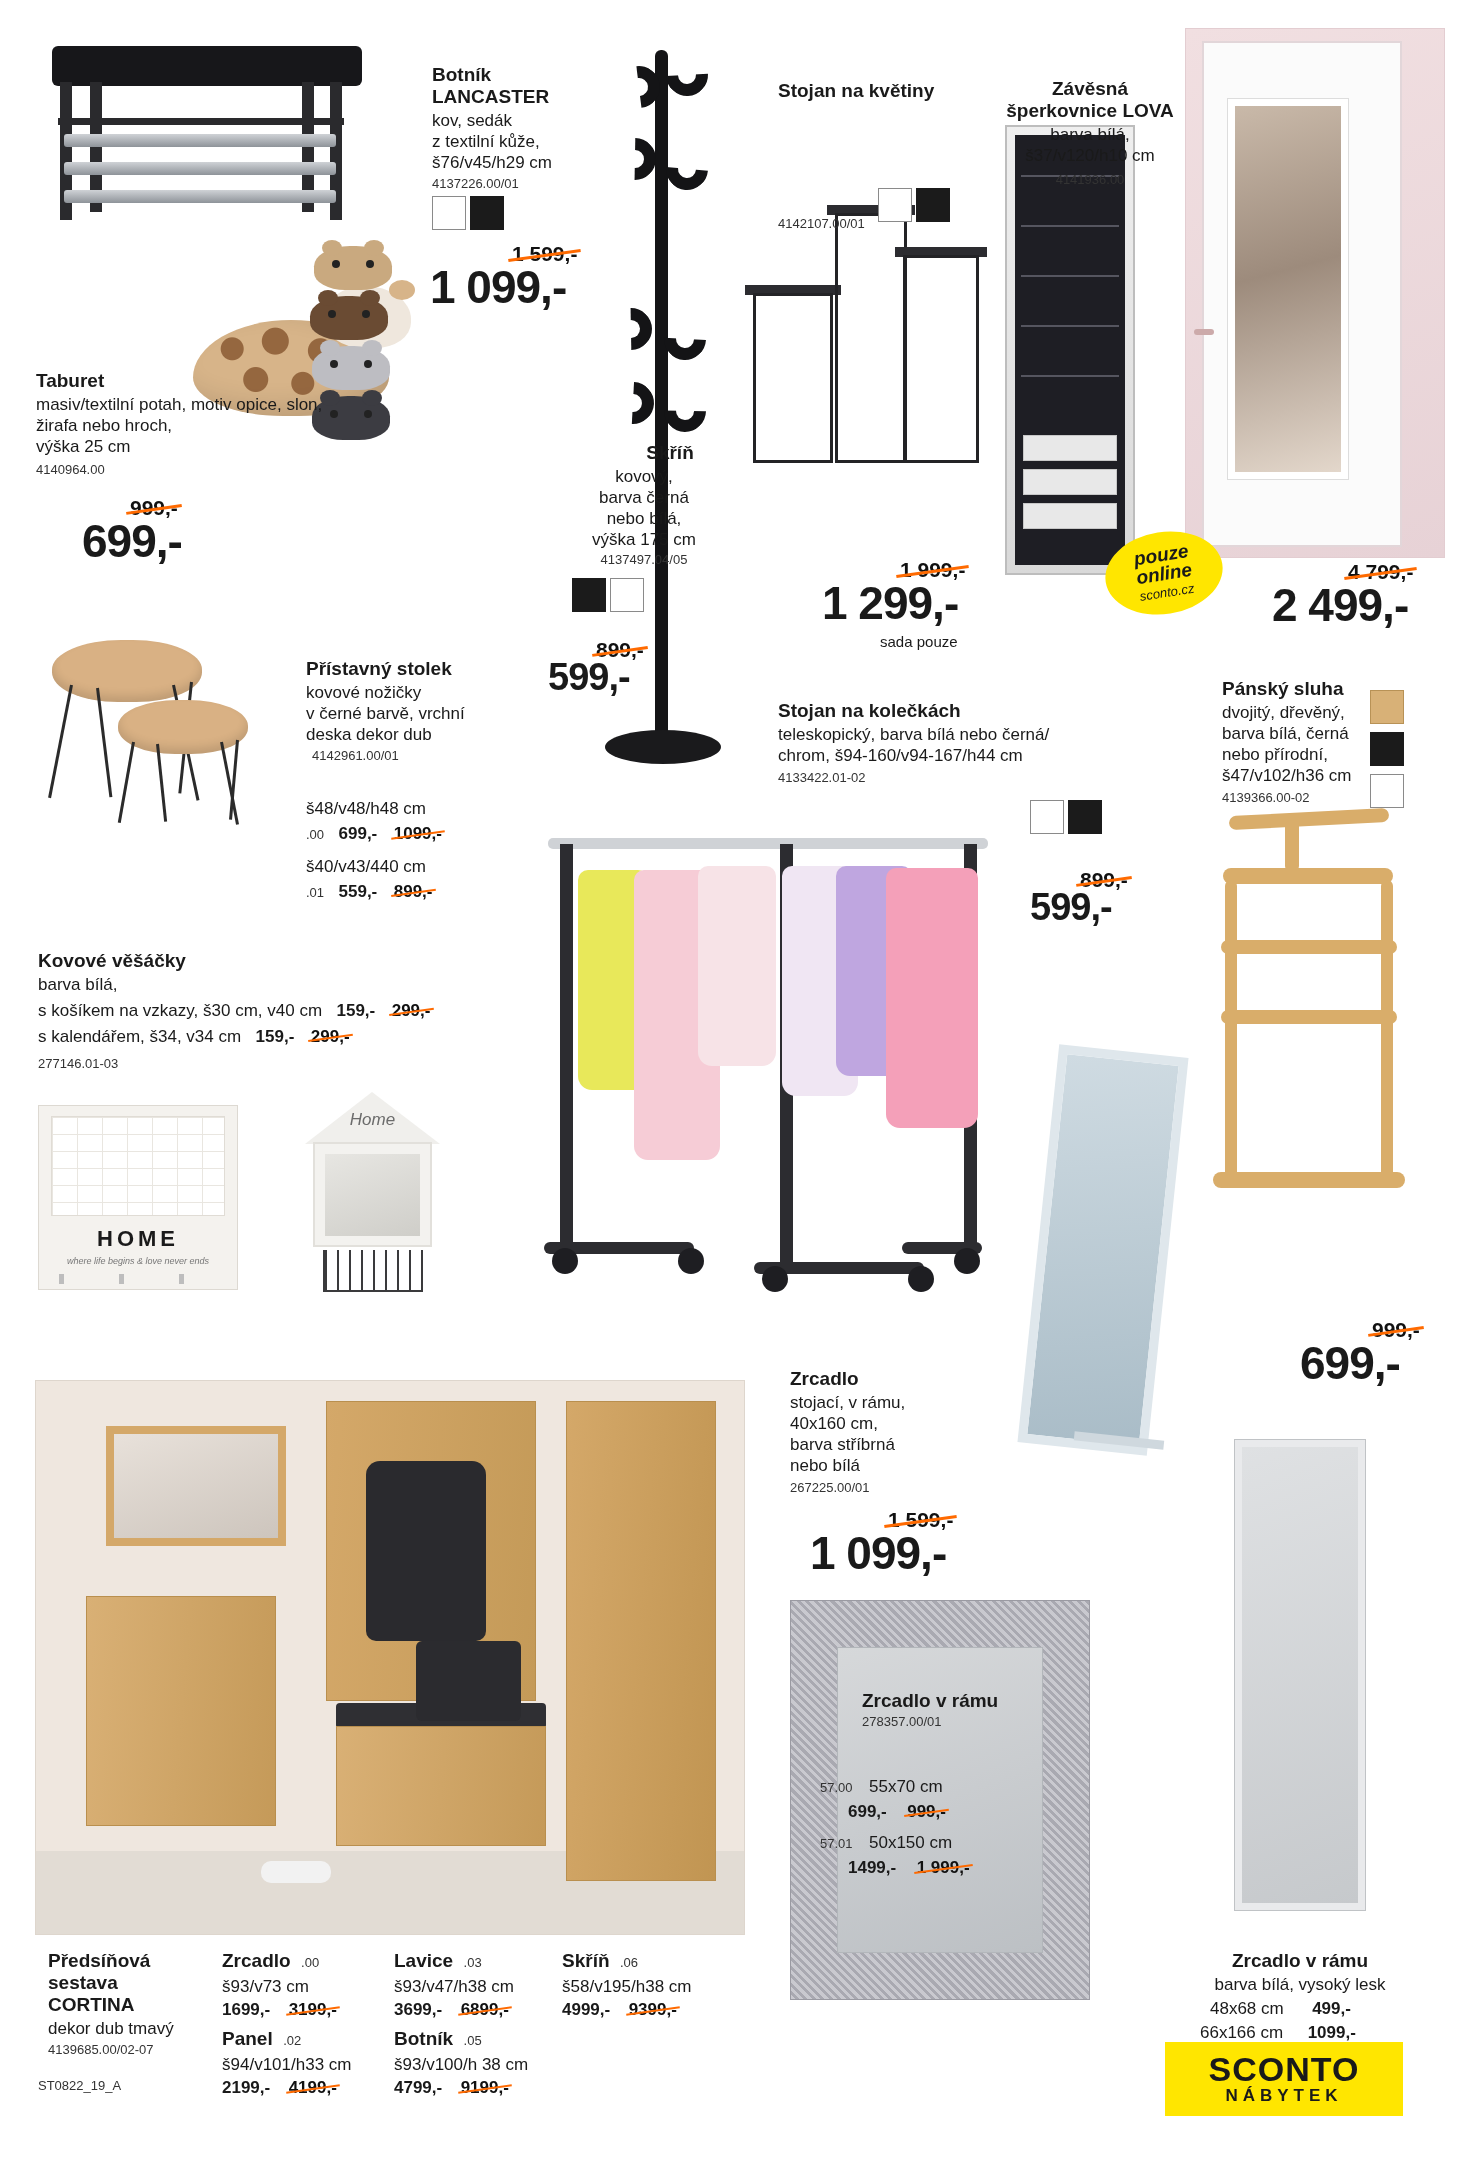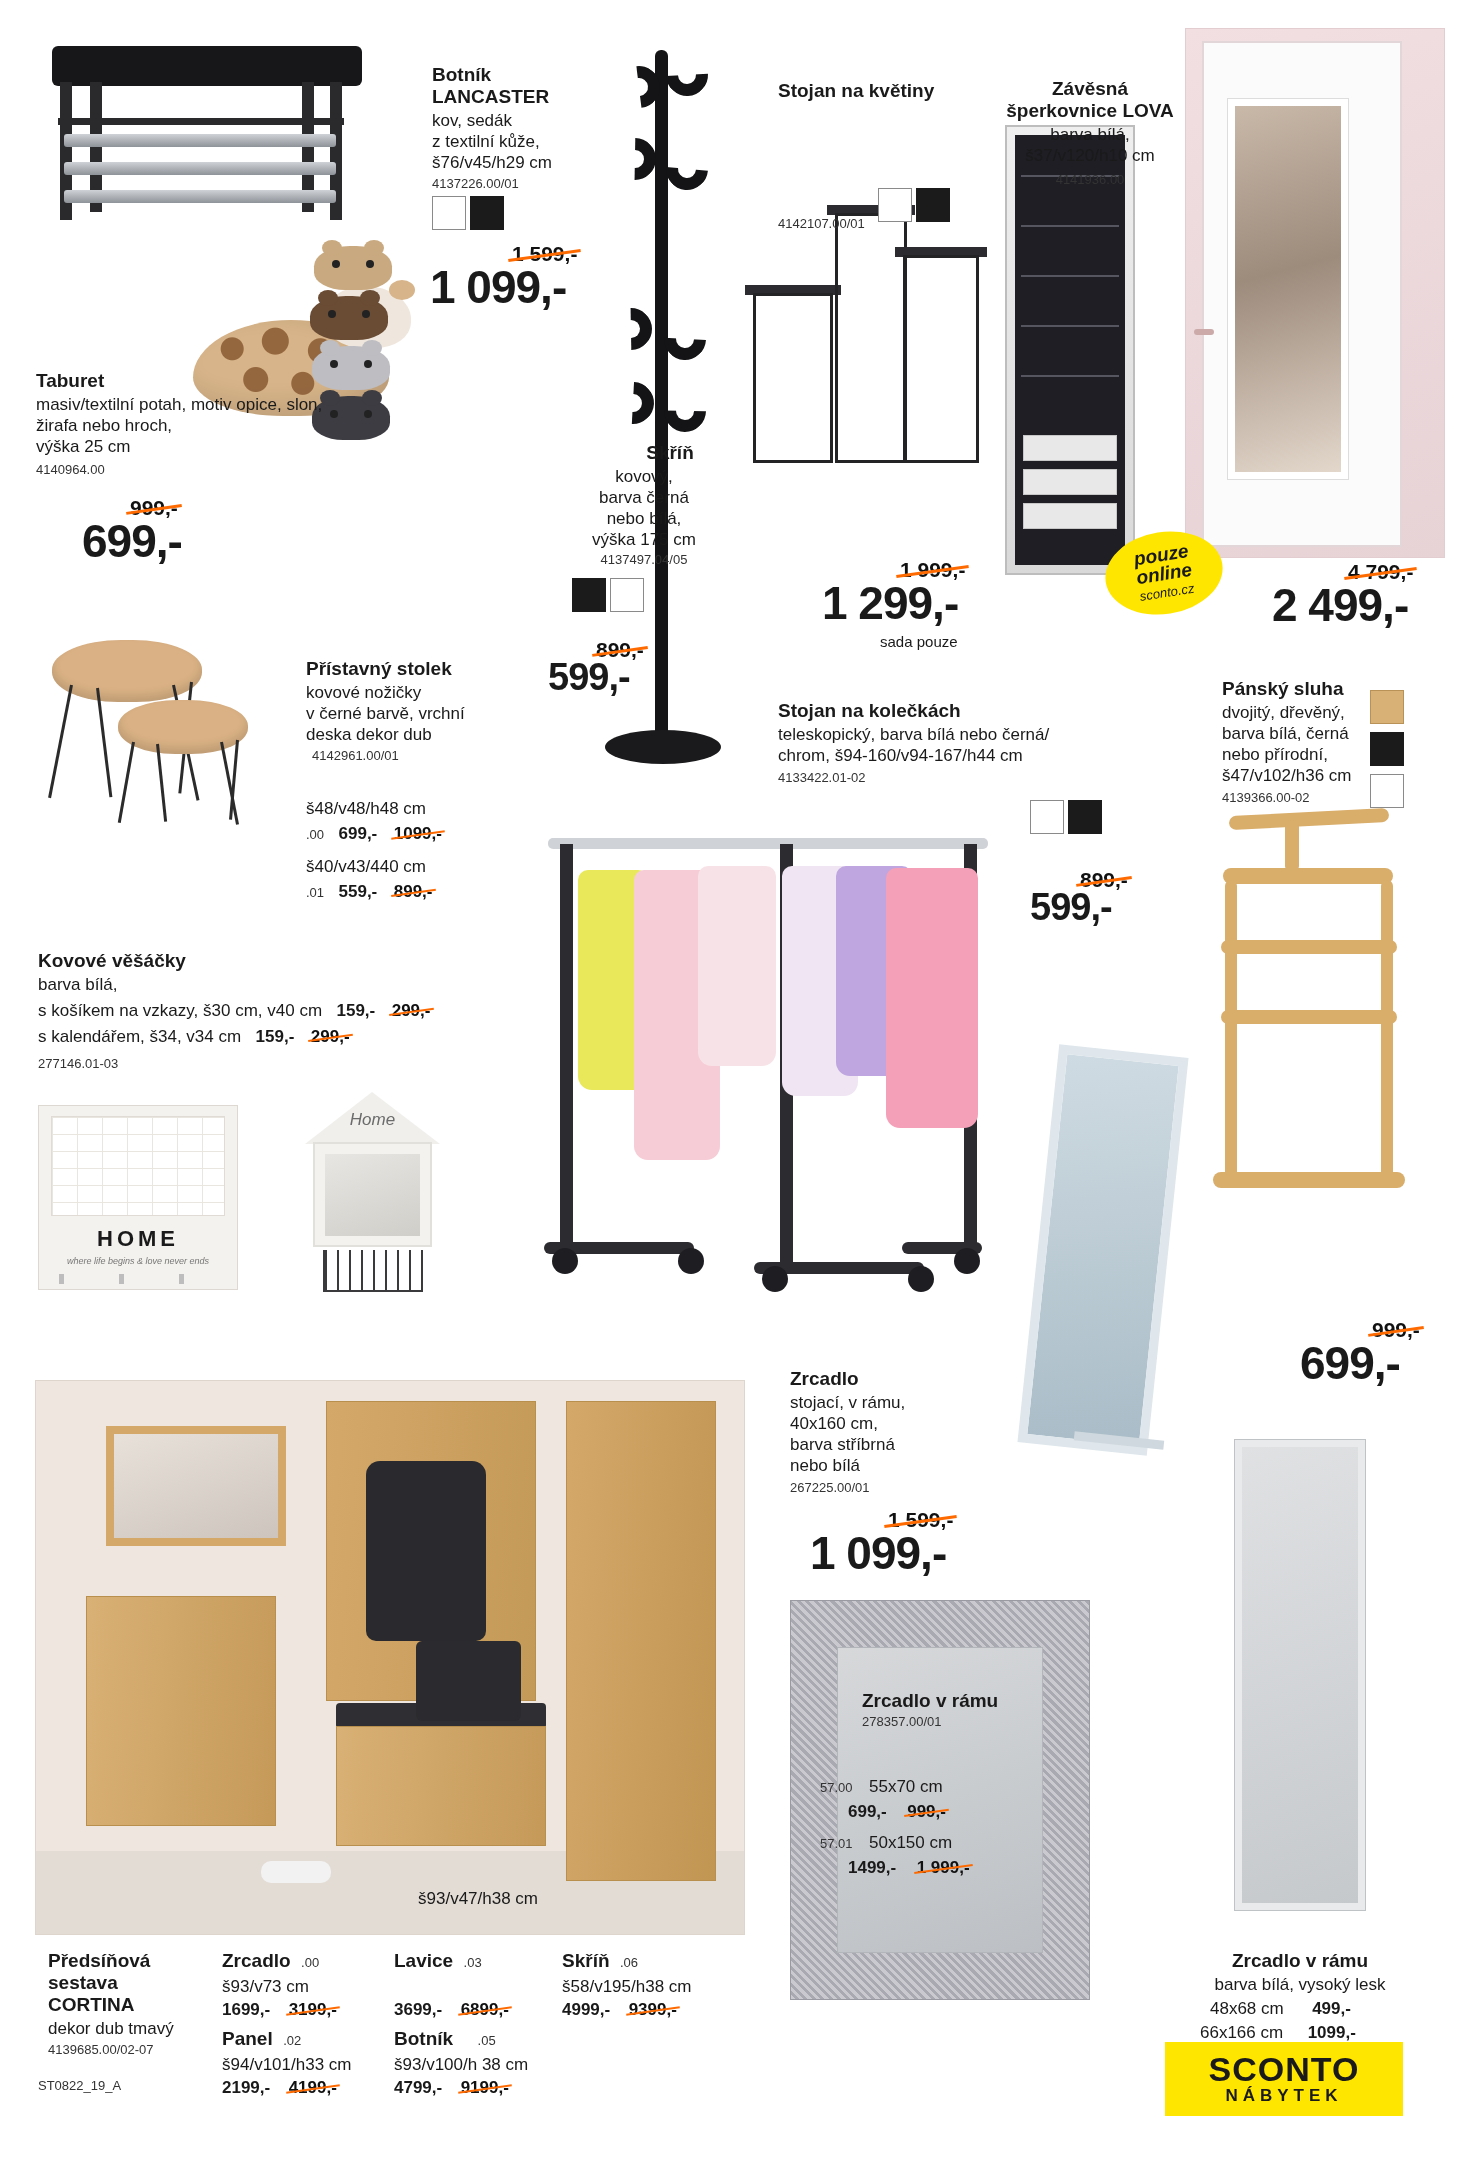--- a/index.html
+++ b/index.html
@@ -597,28 +597,28 @@
   <div class="t desc" style="left:222px; top:2054px;">š94/v101/h33 cm</div>
   <div class="t strike-row" style="left:222px; top:2078px;">
     <span class="inline-new">2199,-</span>
     <span class="inline-old" style="margin-left:14px;">4199,-</span>
   </div>
 
   <div class="t strike-row" style="left:394px; top:1950px;">
     <span class="title">Lavice</span>
     <span class="code" style="margin-left:6px;">.03</span>
   </div>
-  <div class="t desc" style="left:394px; top:1888px;margin-left:24px;">š93/v47/h38 cm</div>
+  <div class="t desc" style="left:394px; top:1976px;">š93/v47/h38 cm</div>
   <div class="t strike-row" style="left:394px; top:2000px;">
     <span class="inline-new">3699,-</span>
     <span class="inline-old" style="margin-left:14px;">6899,-</span>
   </div>
   <div class="t strike-row" style="left:394px; top:2028px;">
     <span class="title">Botník</span>
-    <span class="code" style="margin-left:20px;">.05</span>
+    <span class="code" style="margin-left:6px;">.05</span>
   </div>
   <div class="t desc" style="left:394px; top:2054px;">š93/v100/h 38 cm</div>
   <div class="t strike-row" style="left:394px; top:2078px;">
     <span class="inline-new">4799,-</span>
     <span class="inline-old" style="margin-left:14px;">9199,-</span>
   </div>
 
   <div class="t strike-row" style="left:562px; top:1950px;">
     <span class="title">Skříň</span>
     <span class="code" style="margin-left:6px;">.06</span>

